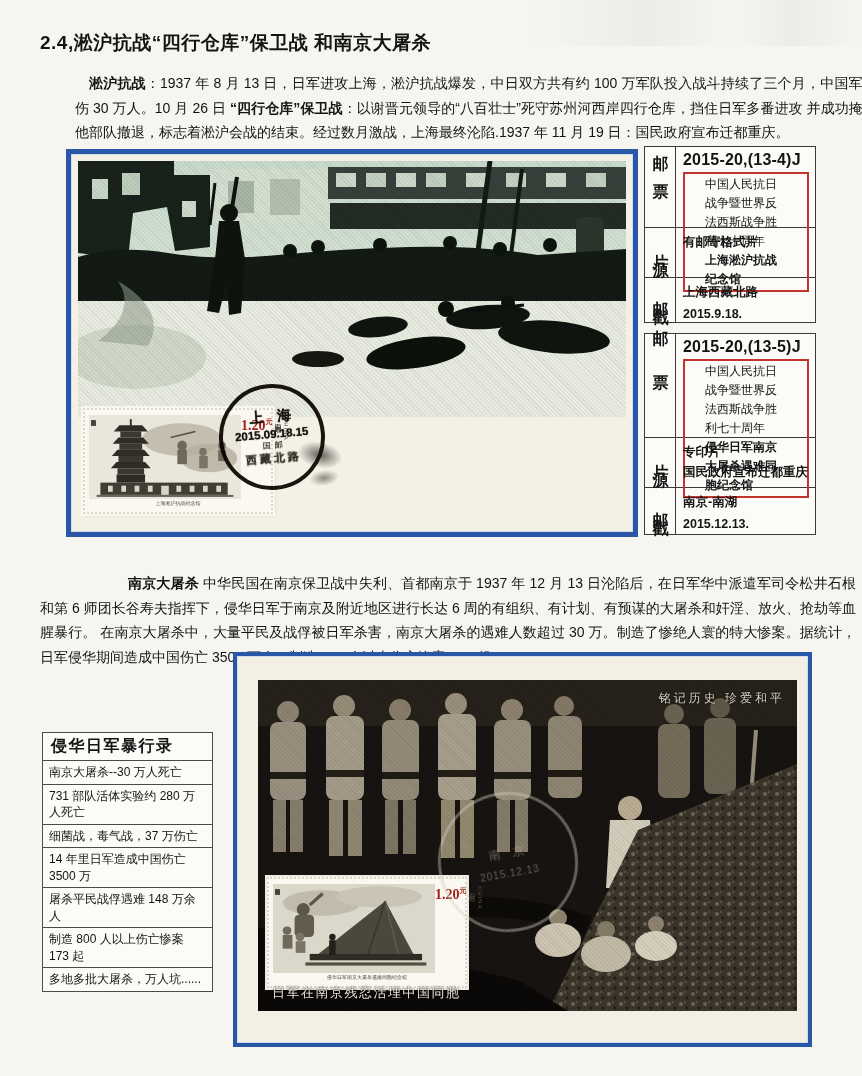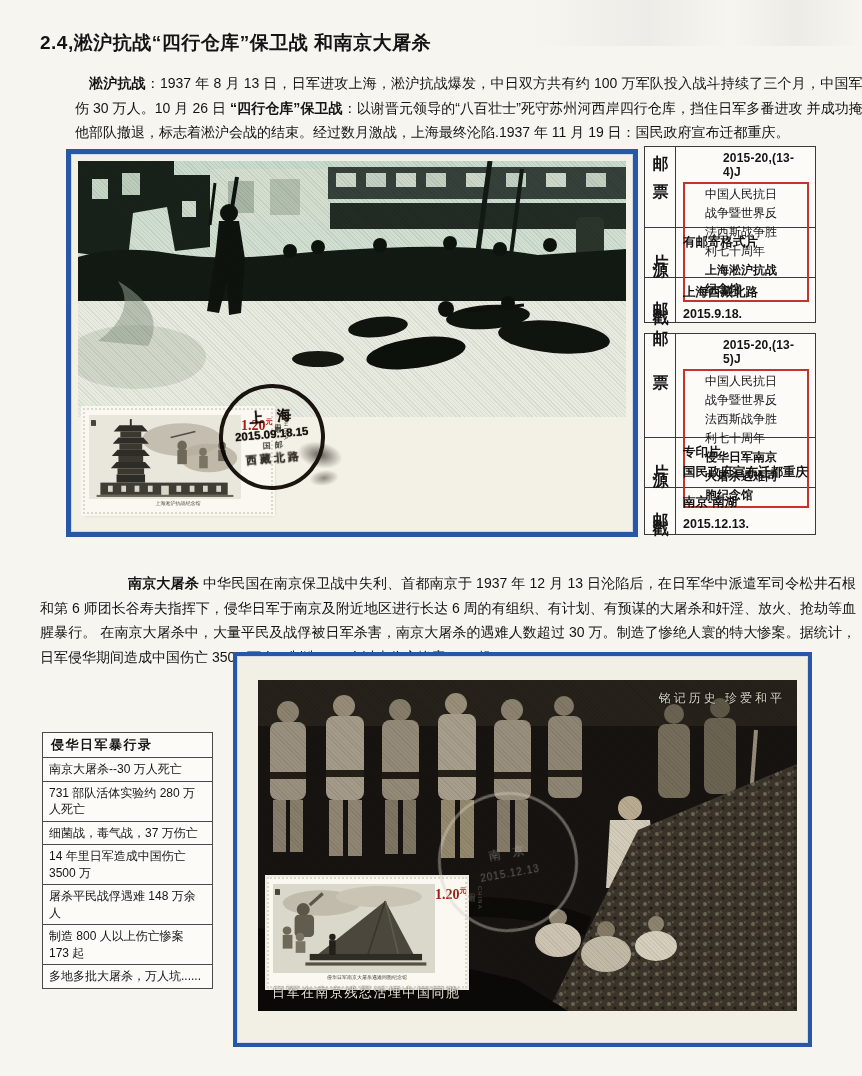--- a/index.html
+++ b/index.html
@@ -61,30 +61,30 @@
   .t2{top:333px;}
   .st-row{display:flex;border-top:1px solid #3a3a3a;}
   .st-row:first-child{border-top:none;}
   .st-label{width:30px;flex:0 0 30px;border-right:1px solid #3a3a3a;display:flex;align-items:center;justify-content:center;
             font-weight:bold;font-size:16px;}
   .st-label span{writing-mode:vertical-lr;text-orientation:upright;}
   .ls-30 span{letter-spacing:30px;transform:translateY(-15px);}
   .ls-46 span{letter-spacing:46px;transform:translateY(-23px);}
   .ls-8  span{letter-spacing:8px; transform:translateY(-4px);}
   .st-content{flex:1;padding:4px 5px 3px 7px;min-width:0;}
-  .code{font-weight:bold;font-size:12px;letter-spacing:.2px;margin-left:40px;}
+  .code{font-weight:bold;font-size:16px;letter-spacing:.2px;}
   .redbox{border:2px solid #c2342c;margin:3px 1px 2px 0;padding:1px 20px;line-height:19px;font-size:12px;}
   .redbox .b{font-weight:bold;}
   .cell-line{line-height:20px;font-weight:600;}
   .cell-line.gap{margin-top:2px;}
 
   
   .atrocity{position:absolute;left:42px;top:732px;width:171px;box-sizing:border-box;
             border:1.5px solid #4a4a4a;background:#fcfbf8;}
-  .at-title{font-weight:bold;font-size:13px;letter-spacing:1.5px;padding:3px 8px;border-bottom:1px solid #4a4a4a;}
+  .at-title{font-weight:bold;font-size:16px;letter-spacing:1.5px;padding:3px 8px;border-bottom:1px solid #4a4a4a;}
   .at-row{font-size:12px;line-height:16.5px;padding:3px 6px;border-bottom:1px solid #4a4a4a;}
   .at-row:last-child{border-bottom:none;}
 
   
   .card2{position:absolute;left:233px;top:652px;width:579px;height:395px;box-sizing:border-box;
          border:4px solid #2857a8;background:#f2efe5;box-shadow:inset 0 0 0 1px #d4dcec;}
   .photo2{position:absolute;left:21px;top:24px;width:539px;height:331px;background:#6d28d9;overflow:hidden;}
   .photo2 svg{display:block;width:100%;height:100%;}
   .slogan{position:absolute;top:10px;right:12px;z-index:4;color:#d8d3c6;font-size:12px;letter-spacing:3px;
           text-shadow:0 0 2px #000;}

